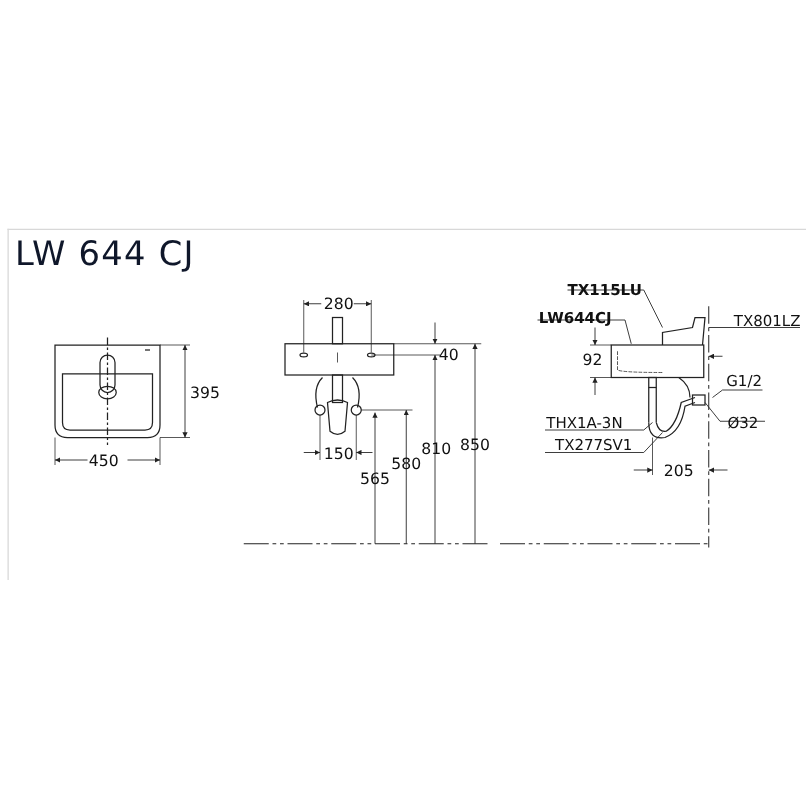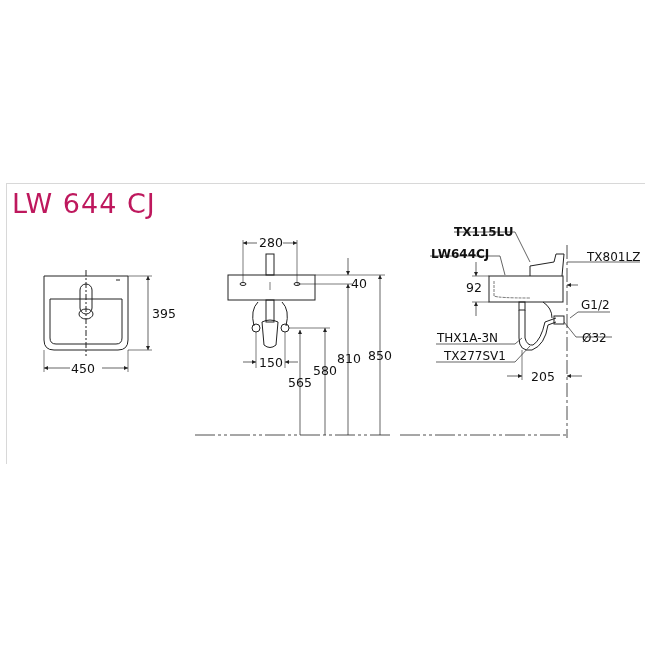--- a/index.html
+++ b/index.html
@@ -1,18 +1,18 @@
 <!DOCTYPE html>
 <html><head>
   <meta charset="utf-8">
   <style>
     html, body { margin:0; padding:0; background:#ffffff; }
     body { width:645px; height:645px; position:relative; overflow:hidden; font-family:"DejaVu Sans", sans-serif; }
     #frame { position:absolute; left:6px; top:183px; width:639px; height:280px; border-top:1px solid #d8d8d8; border-left:1px solid #d8d8d8; }
-    #title { position:absolute; left:12px; top:188px; font-size:27px; color:#be185d; letter-spacing:1px; font-family:"DejaVu Sans", sans-serif; }
+    #title { position:absolute; left:12px; top:188px; font-size:27px; color:#0f172a; letter-spacing:1px; font-family:"DejaVu Sans", sans-serif; }
     svg { position:absolute; left:0; top:0; }
     .dim { font-family:"DejaVu Sans", sans-serif; font-size:12.5px; fill:#111; }
     .lbl { font-family:"DejaVu Sans", sans-serif; font-size:12px; fill:#111; }
     .lblb { font-family:"DejaVu Sans", sans-serif; font-size:12px; font-weight:bold; fill:#111; }
   </style>
 </head>
 <body>
 
 <div id="frame"></div>
 <div id="title">LW 644 CJ</div>

